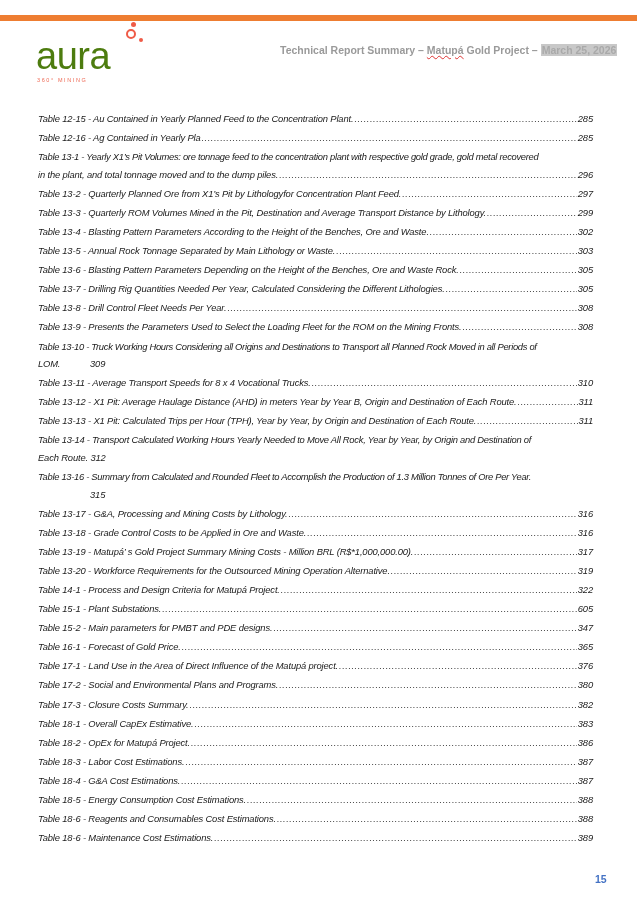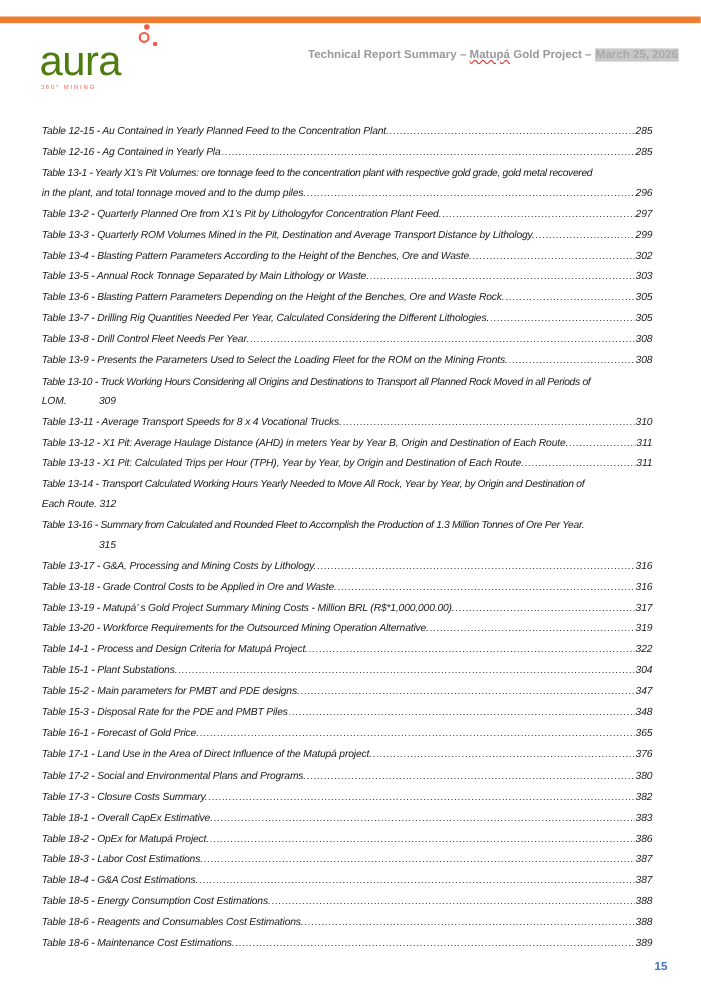--- a/index.html
+++ b/index.html
@@ -160,33 +160,28 @@
       <span class="pg">319</span>
     </div>
   <div class="toc-entry">
       <span class="lbl">Table 14-1 - Process and Design Criteria for Matupá Project.</span>
       <span class="dots"></span>
       <span class="pg">322</span>
     </div>
   <div class="toc-entry">
       <span class="lbl">Table 15-1 - Plant Substations.</span>
       <span class="dots"></span>
-      <span class="pg">304</span>
+      <span class="pg">605</span>
     </div>
   <div class="toc-entry">
       <span class="lbl">Table 15-2 - Main parameters for PMBT and PDE designs.</span>
       <span class="dots"></span>
       <span class="pg">347</span>
     </div>
   <div class="toc-entry">
-      <span class="lbl">Table 15-3 - Disposal Rate for the PDE and PMBT Piles</span>
-      <span class="dots"></span>
-      <span class="pg">348</span>
-    </div>
-  <div class="toc-entry">
       <span class="lbl">Table 16-1 - Forecast of Gold Price.</span>
       <span class="dots"></span>
       <span class="pg">365</span>
     </div>
   <div class="toc-entry">
       <span class="lbl">Table 17-1 - Land Use in the Area of Direct Influence of the Matupá project.</span>
       <span class="dots"></span>
       <span class="pg">376</span>
     </div>
   <div class="toc-entry">

